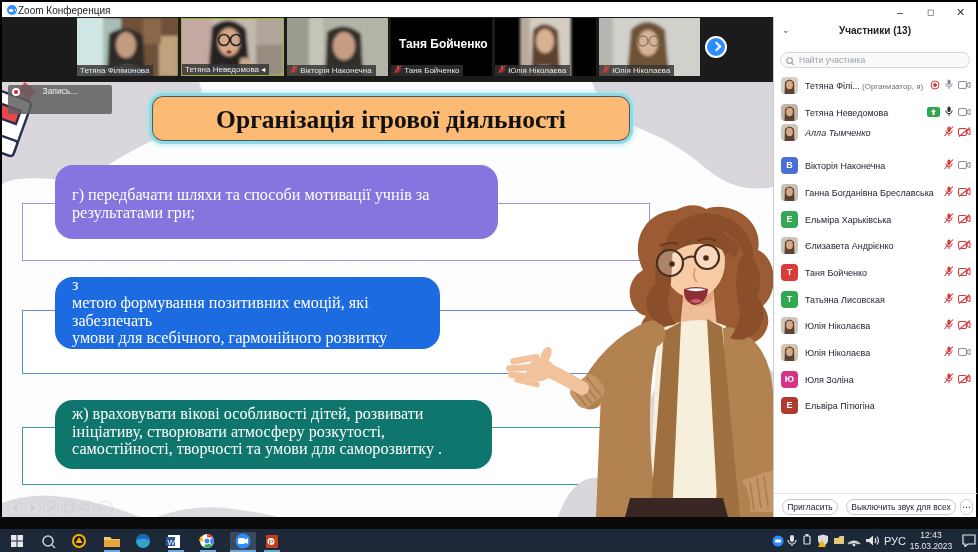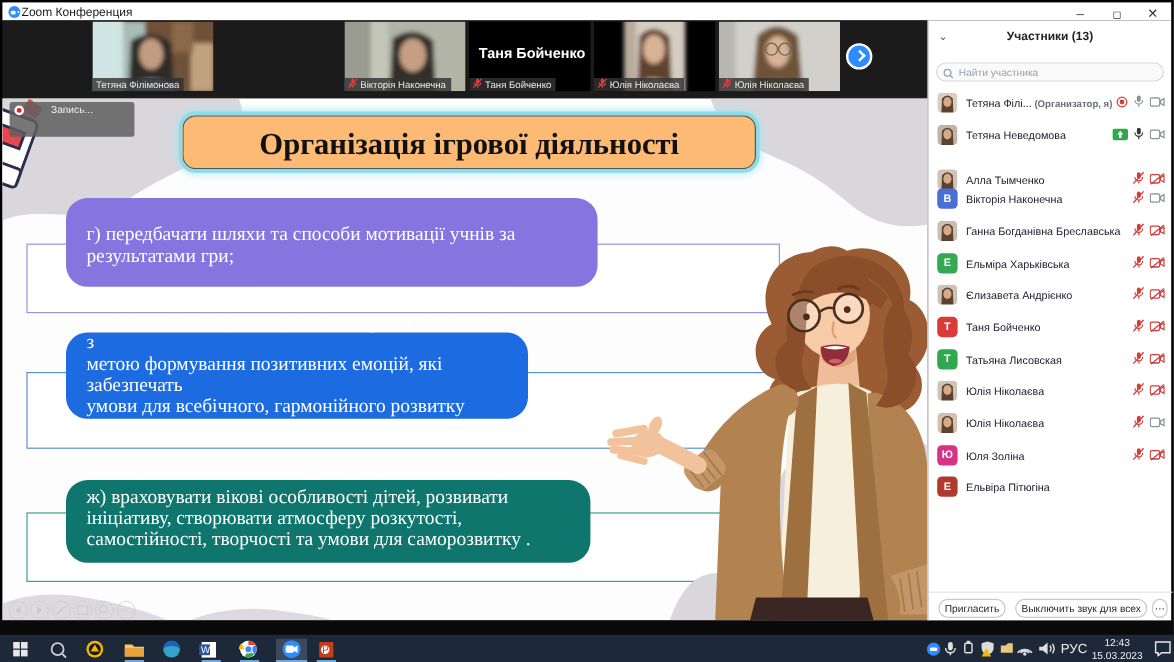--- a/index.html
+++ b/index.html
@@ -70,20 +70,38 @@
           <rect x="82" y="18" width="19" height="40" fill="#c0a37e"></rect>
           <rect x="66" y="0" width="18" height="26" fill="#8a6848"></rect>
           <path d="M32 16 Q50 4 66 18 L68 58 L30 58 Z" fill="#2e2b28"></path>
           <ellipse cx="49" cy="27" rx="10" ry="13" fill="#c29c80"></ellipse>
           <path d="M32 54 Q49 42 68 54 L68 58 L32 58 Z" fill="#8fa3b2"></path>
         </g>
       </svg>
       <div class="nlabel">Тетяна Філімонова</div>
     </div>
 
+    <div class="tile" style="left:179px; border:1px solid #9ab03c; width:103px;">
+      <svg width="101" height="56" viewBox="0 0 101 56">
+        <g filter="url(#b1)">
+          <rect x="-6" y="-6" width="113" height="68" fill="#c4b9ae"></rect>
+          <rect x="-6" y="-6" width="36" height="68" fill="#c4a8a2"></rect>
+          <rect x="74" y="-6" width="33" height="68" fill="#b0a69c"></rect>
+          <rect x="74" y="26" width="27" height="30" fill="#988c80"></rect>
+          <path d="M30 8 Q47 -6 64 10 L68 56 L26 56 Z" fill="#262220"></path>
+          <ellipse cx="47" cy="23" rx="11" ry="14" fill="#d4a888"></ellipse>
+          <path d="M26 52 Q40 42 56 52 L56 56 L24 56 Z" fill="#7791ad"></path>
+          <path d="M58 40 Q66 36 70 44 L66 56 L58 56 Z" fill="#caa78c"></path>
+        </g>
+        <circle cx="42" cy="21" r="5.5" fill="none" stroke="#2b2320" stroke-width="1.6"></circle>
+        <circle cx="54" cy="21" r="5.5" fill="none" stroke="#2b2320" stroke-width="1.6"></circle>
+        <ellipse cx="47" cy="33" rx="2.6" ry="1.8" fill="#8a4438"></ellipse>
+      </svg>
+      <div class="nlabel">Тетяна Неведомова <span style="color:#fff;">◂</span></div>
+    </div>
 
     <div class="tile" style="left:285px;">
       <svg width="101" height="58" viewBox="0 0 101 58">
         <g filter="url(#b1)">
           <rect x="-6" y="-6" width="113" height="70" fill="#b2b5a6"></rect>
           <rect x="-6" y="-6" width="28" height="70" fill="#999c8e"></rect>
           <rect x="22" y="0" width="14" height="58" fill="#c4c7b8"></rect>
           <path d="M40 14 Q58 2 74 16 L76 58 L38 58 Z" fill="#312e2a"></path>
           <ellipse cx="57" cy="28" rx="11" ry="14" fill="#c69e82"></ellipse>
           <path d="M42 54 Q58 46 76 56 L76 58 L42 58 Z" fill="#45423e"></path>
@@ -361,21 +379,21 @@
         <line x1="5.8" y1="5.8" x2="8" y2="8" stroke="#9aa0a6" stroke-width="1.1"></line>
       </svg>
     </div>
     <div id="rows">
       <div class="prow" style="top:55px;">
         <div class="pav"><svg width="17" height="17" viewBox="0 0 17 17">
             <rect width="17" height="17" fill="#d8cec2"></rect>
             <path d="M4 5 Q8.5 0 13 5 L13.5 17 L3.5 17 Z" fill="#5a4332"></path>
             <ellipse cx="8.5" cy="8" rx="3.4" ry="4.2" fill="#d8a986"></ellipse>
           </svg></div>
-        <div class="pname">Тетяна Філі...<span style="color:#6a6f78;font-size:8px;font-weight:bold;"> (Организатор, я)</span></div>
+        <div class="pname">Тетяна Філі...<span style="color:#6a6f78;font-size:8px;"> (Организатор, я)</span></div>
         <div class="picons"><svg width="10" height="10" viewBox="0 0 10 10" style="margin-left:4px;">
             <circle cx="5" cy="5" r="4" fill="none" stroke="#d43c3c" stroke-width="1"></circle>
             <circle cx="5" cy="5" r="2" fill="#d43c3c"></circle>
           </svg><svg width="10" height="11" viewBox="0 0 10 11" style="margin-left:4px;">
             <rect x="3.4" y="0.5" width="3.2" height="5.5" rx="1.6" fill="#8a8f98"></rect>
             <path d="M1.8 4.5 a3.2 3.2 0 0 0 6.4 0" fill="none" stroke="#8a8f98" stroke-width="1"></path>
             <line x1="5" y1="8" x2="5" y2="10" stroke="#8a8f98" stroke-width="1"></line>
           </svg><svg width="13" height="10" viewBox="0 0 13 10" style="margin-left:4px;">
             <rect x="0.5" y="1.5" width="8" height="7" rx="1.5" fill="none" stroke="#8a8f98" stroke-width="1.1"></rect>
             <path d="M9 4 l3 -1.8 v5.6 l-3 -1.8 z" fill="none" stroke="#8a8f98" stroke-width="1"></path>
@@ -393,21 +411,21 @@
             <path d="M6.5 2 l2.5 3 h-1.5 v3 h-2 v-3 h-1.5 z" fill="#fff"></path>
           </svg><svg width="10" height="11" viewBox="0 0 10 11" style="margin-left:4px;">
             <rect x="3.4" y="0.5" width="3.2" height="5.5" rx="1.6" fill="#333"></rect>
             <path d="M1.8 4.5 a3.2 3.2 0 0 0 6.4 0" fill="none" stroke="#333" stroke-width="1"></path>
             <line x1="5" y1="8" x2="5" y2="10" stroke="#333" stroke-width="1"></line>
           </svg><svg width="13" height="10" viewBox="0 0 13 10" style="margin-left:4px;">
             <rect x="0.5" y="1.5" width="8" height="7" rx="1.5" fill="none" stroke="#8a8f98" stroke-width="1.1"></rect>
             <path d="M9 4 l3 -1.8 v5.6 l-3 -1.8 z" fill="none" stroke="#8a8f98" stroke-width="1"></path>
           </svg></div>
       </div>
-      <div class="prow" style="top:119px;">
+      <div class="prow" style="top:102px;font-style:italic;">
         <div class="pav"><svg width="17" height="17" viewBox="0 0 17 17">
             <rect width="17" height="17" fill="#cfc4b8"></rect>
             <path d="M4 5 Q8.5 0 13 5 L13.5 17 L3.5 17 Z" fill="#5a4332"></path>
             <ellipse cx="8.5" cy="8" rx="3.4" ry="4.2" fill="#d8a986"></ellipse>
           </svg></div>
         <div class="pname">Алла Тымченко</div>
         <div class="picons"><svg width="10" height="11" viewBox="0 0 10 11" style="margin-left:4px;">
             <rect x="3.4" y="0.5" width="3.2" height="5.5" rx="1.6" fill="#d43c3c"></rect>
             <path d="M1.8 4.5 a3.2 3.2 0 0 0 6.4 0" fill="none" stroke="#d43c3c" stroke-width="1"></path>
             <line x1="5" y1="8" x2="5" y2="10" stroke="#d43c3c" stroke-width="1"></line>

